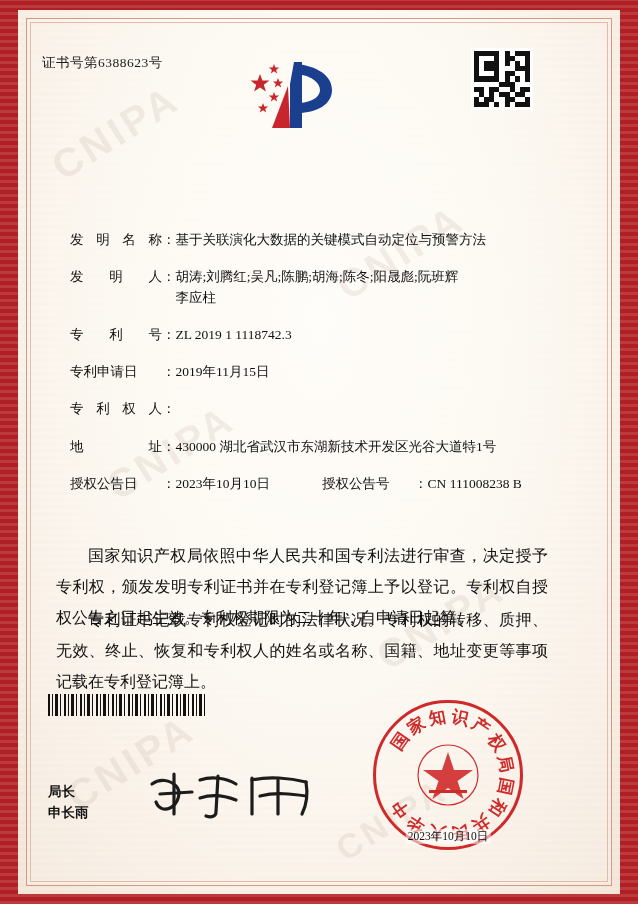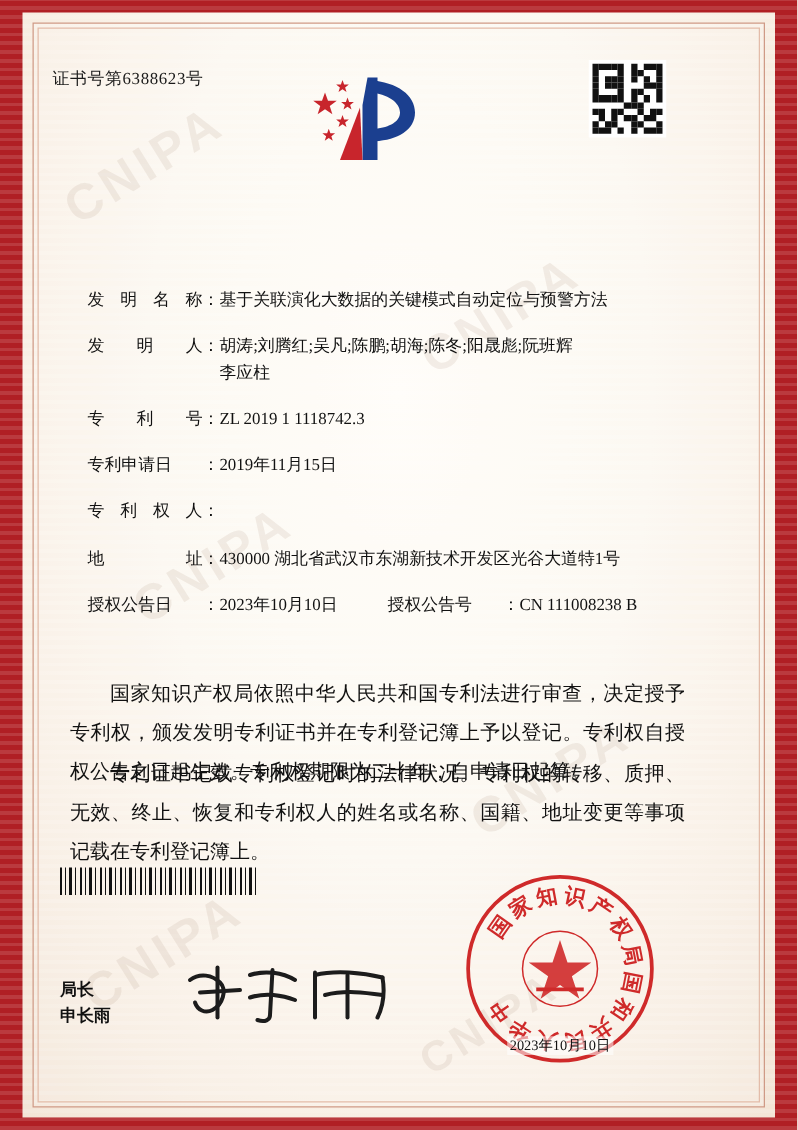--- a/index.html
+++ b/index.html
@@ -163,21 +163,21 @@
   }
   .val {
     flex: 1;
     font-size: 13.5px;
     color: #111;
     word-break: break-all;
   }
   .val .line2 { display: block; }
   .pub-date-lbl { width: 92px; flex: 0 0 92px; display: flex; justify-content: space-between; }
   .pub-no-wrap { display: flex; margin-left: 40px; }
-  .pub-no-lbl { display: flex; justify-content: space-between; width: 92px; flex: 0 0 92px;}
+  .pub-no-lbl { display: flex; justify-content: space-between; width: 92px; flex: 0 0 92px; margin-left: 12px;}
 
   .para {
     position: absolute;
     left: 26px;
     width: 492px;
     font-size: 16px;
     line-height: 1.95;
     color: #111;
     text-align: justify;
   }

